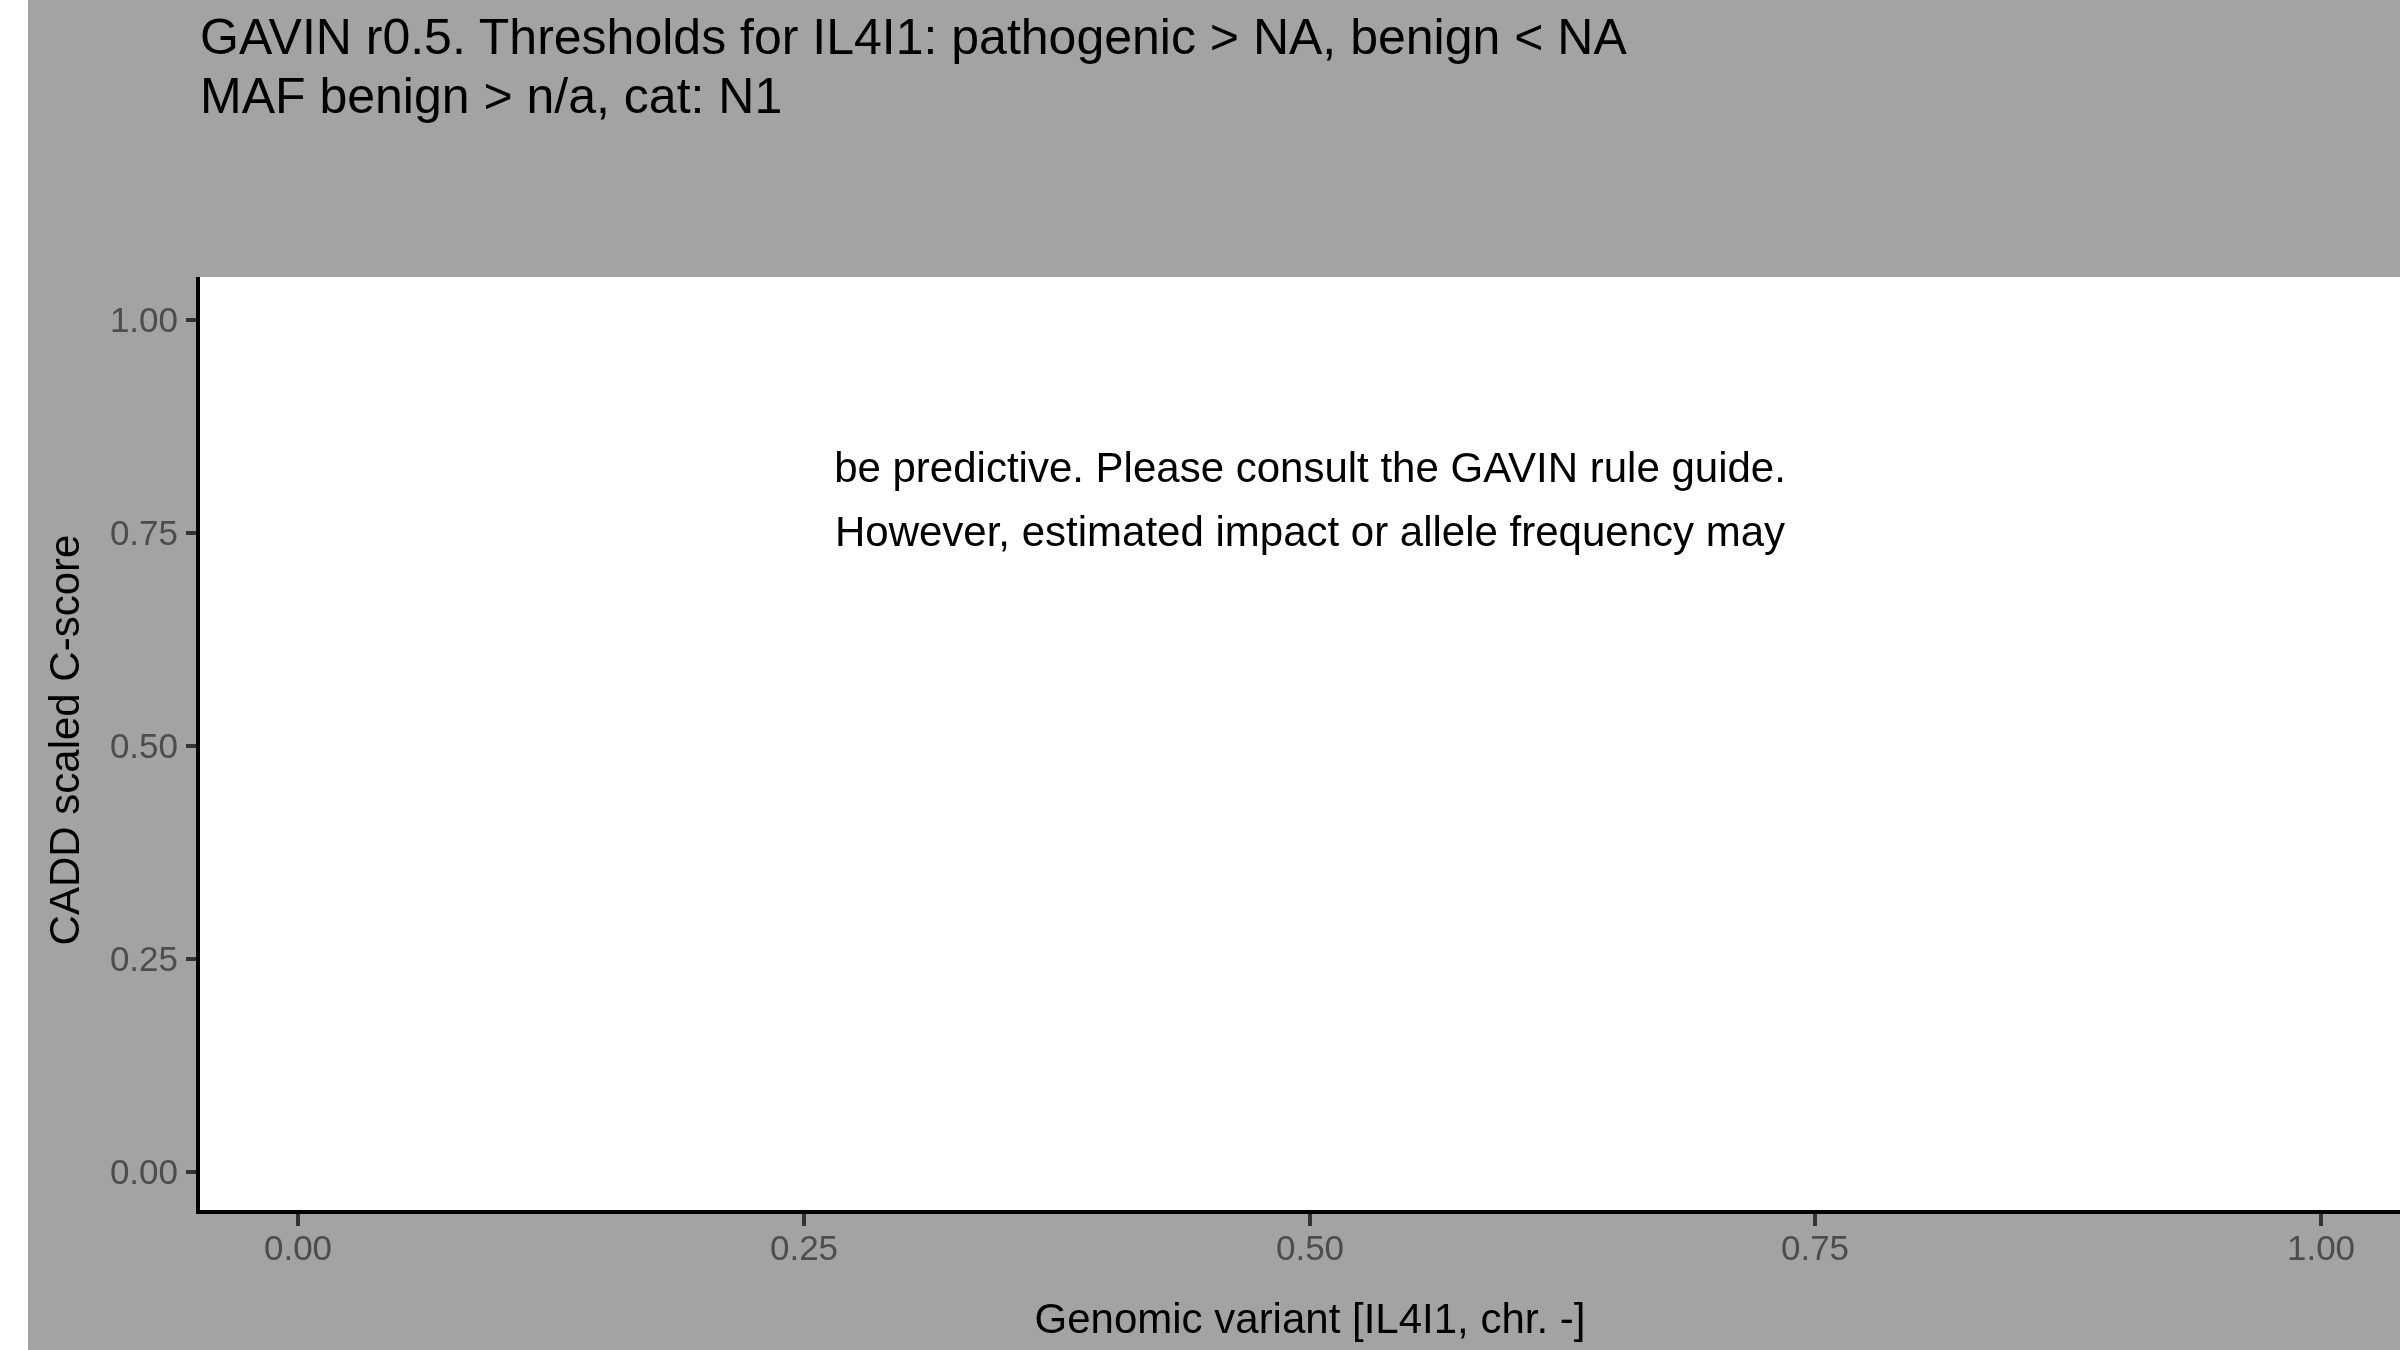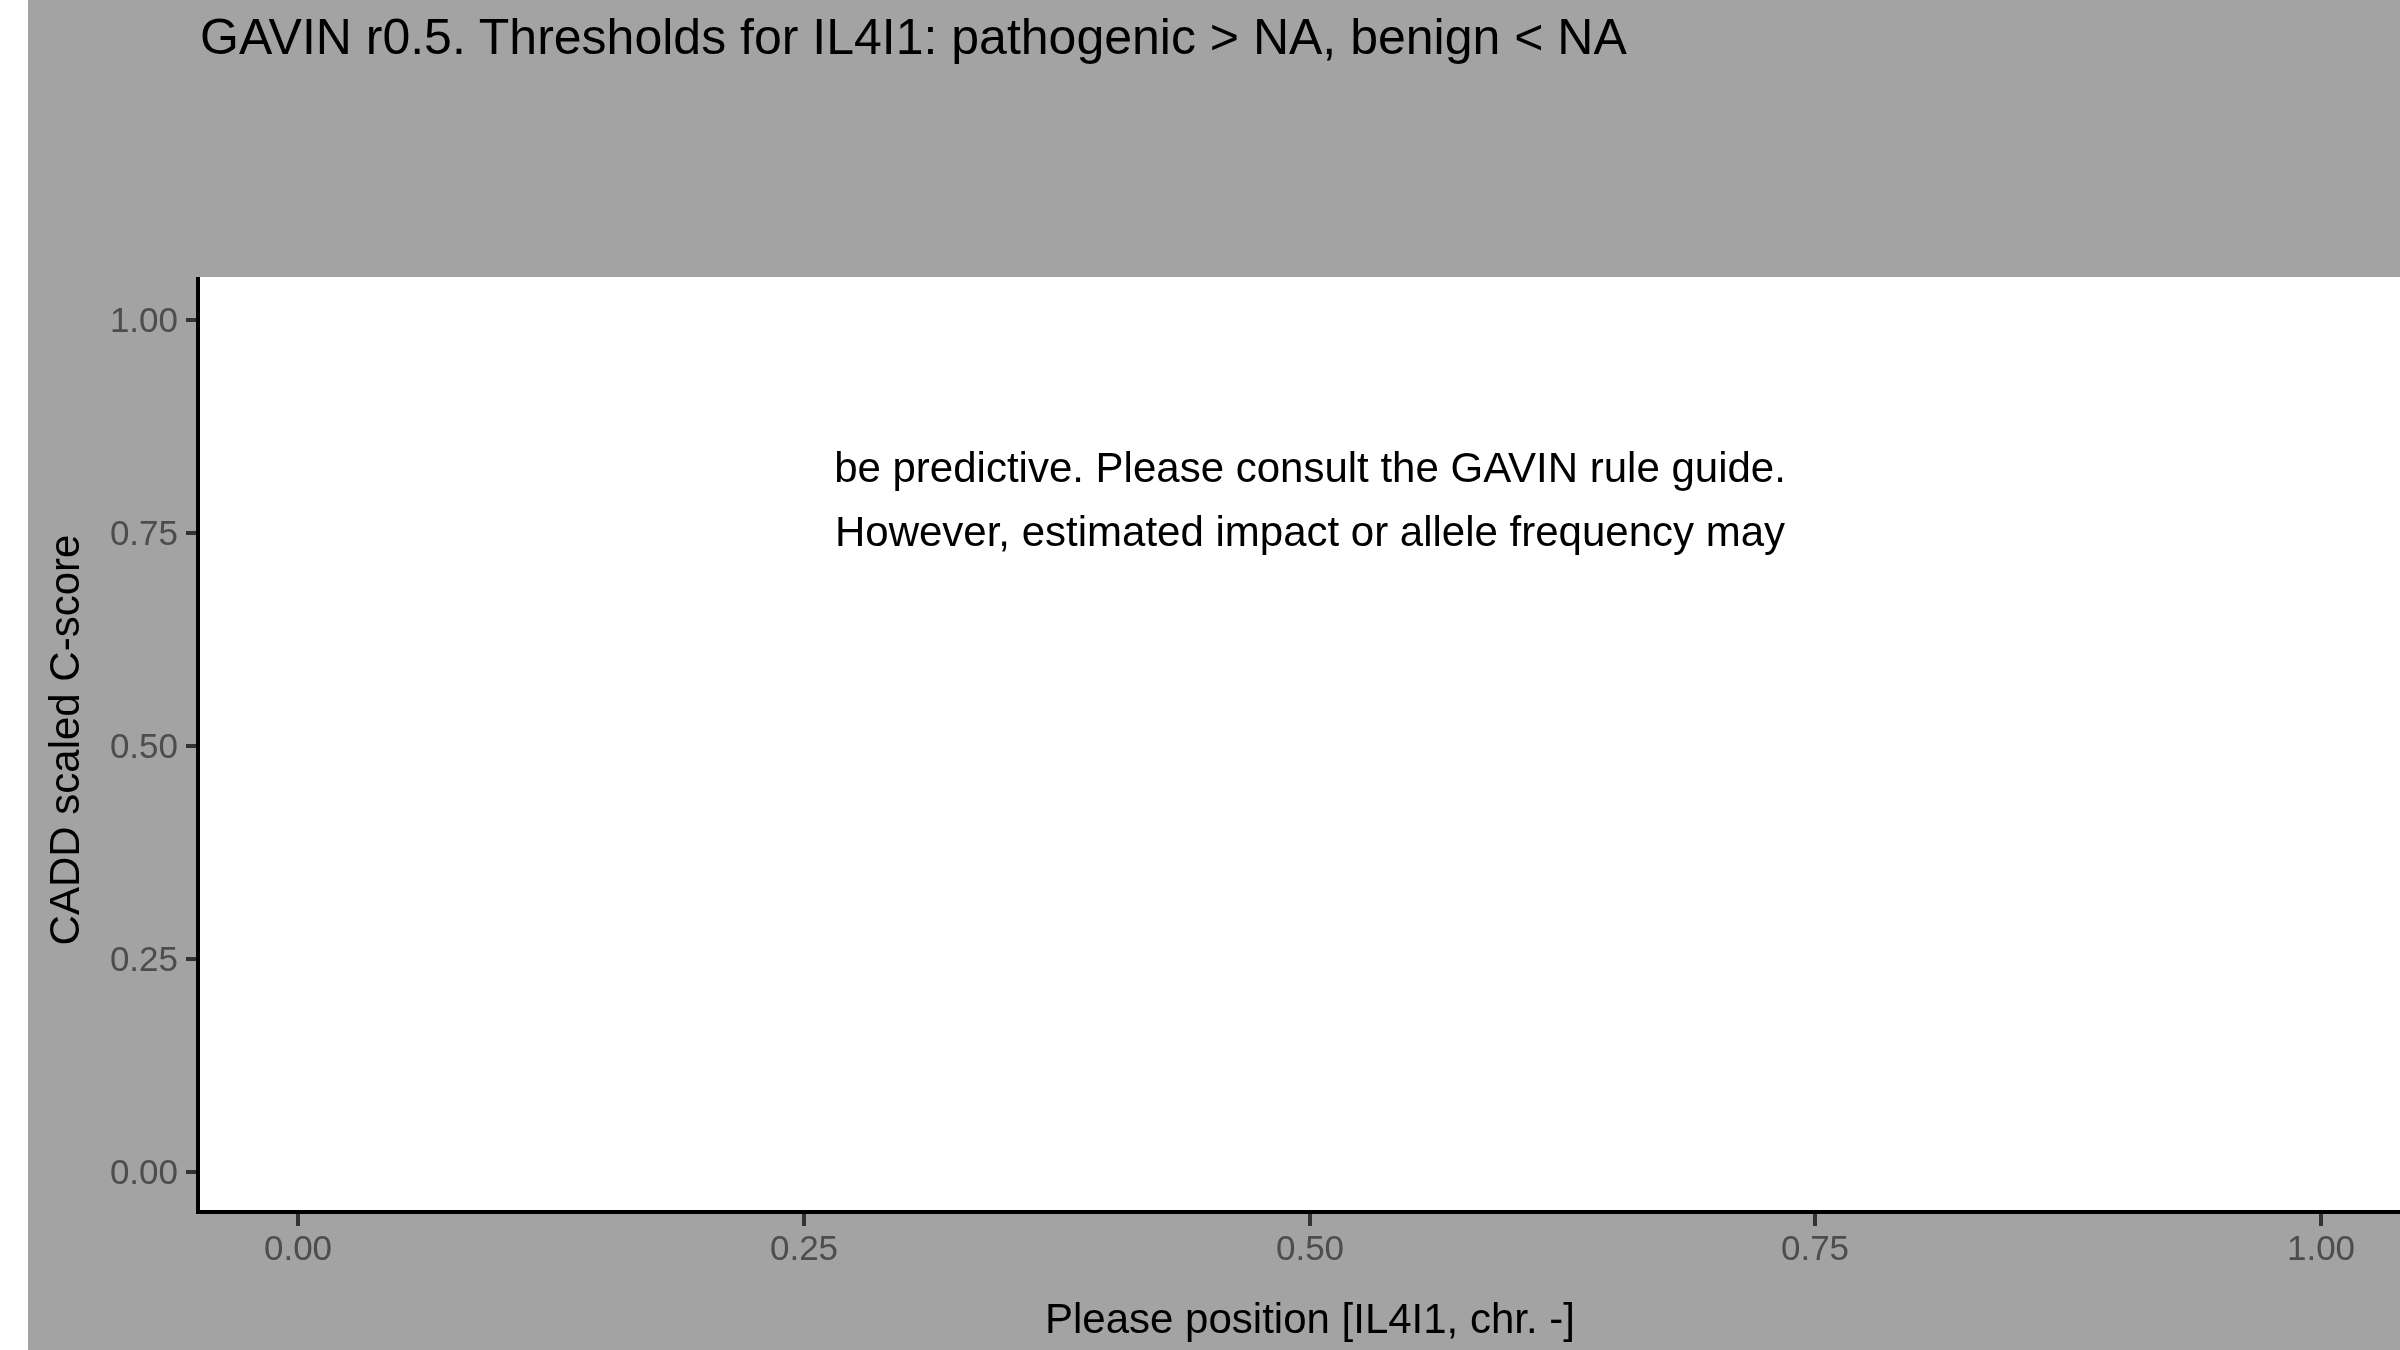--- a/index.html
+++ b/index.html
@@ -107,20 +107,21 @@
     white-space: nowrap;
   }
 </style>
 </head>
 <body>
 
 <div id="figure">
 
   <div id="plot-title">
     <div>GAVIN r0.5. Thresholds for IL4I1: pathogenic &gt; NA, benign &lt; NA</div>
+    <div>MAF benign &gt; n/a, cat: N1</div>
   </div>
 
   <div id="plot-panel"></div>
 
   <div class="y-tick-mark" style="top:318px"></div>
   <div class="y-tick-mark" style="top:531px"></div>
   <div class="y-tick-mark" style="top:744px"></div>
   <div class="y-tick-mark" style="top:957px"></div>
   <div class="y-tick-mark" style="top:1170px"></div>
 
@@ -136,20 +137,20 @@
   <div class="x-tick-mark" style="left:1785px"></div>
   <div class="x-tick-mark" style="left:2291px"></div>
 
   <div class="x-tick-label" style="left:200px">0.00</div>
   <div class="x-tick-label" style="left:706px">0.25</div>
   <div class="x-tick-label" style="left:1212px">0.50</div>
   <div class="x-tick-label" style="left:1717px">0.75</div>
   <div class="x-tick-label" style="left:2223px">1.00</div>
 
   <div id="y-axis-title">CADD scaled C-score</div>
-  <div id="x-axis-title">Please position [IL4I1, chr. -]</div>
+  <div id="x-axis-title">Genomic variant [IL4I1, chr. -]</div>
 
   <div id="empty-plot-annotation">
     <div>be predictive. Please consult the GAVIN rule guide.</div>
     <div>However, estimated impact or allele frequency may</div>
   </div>
 
 </div>
 
 </body></html>

